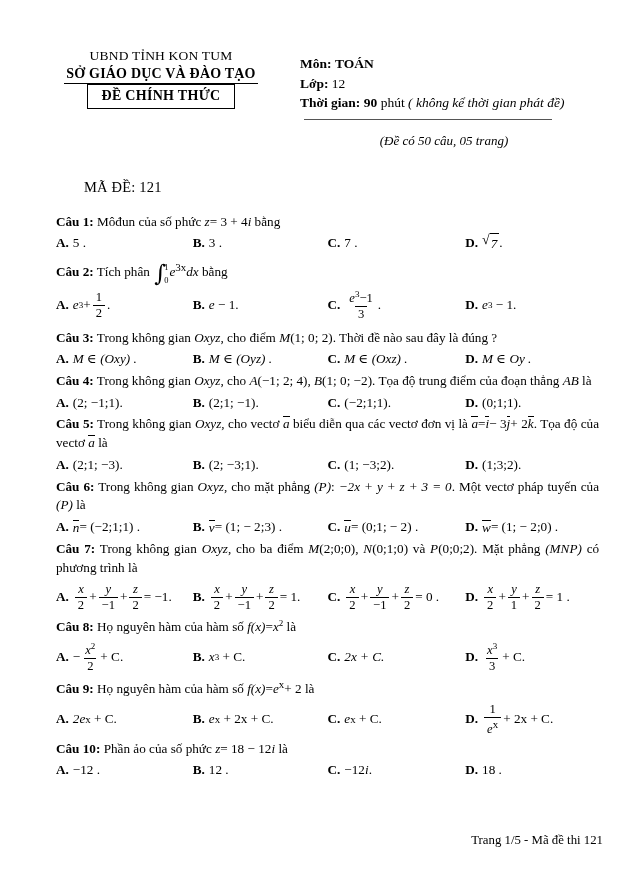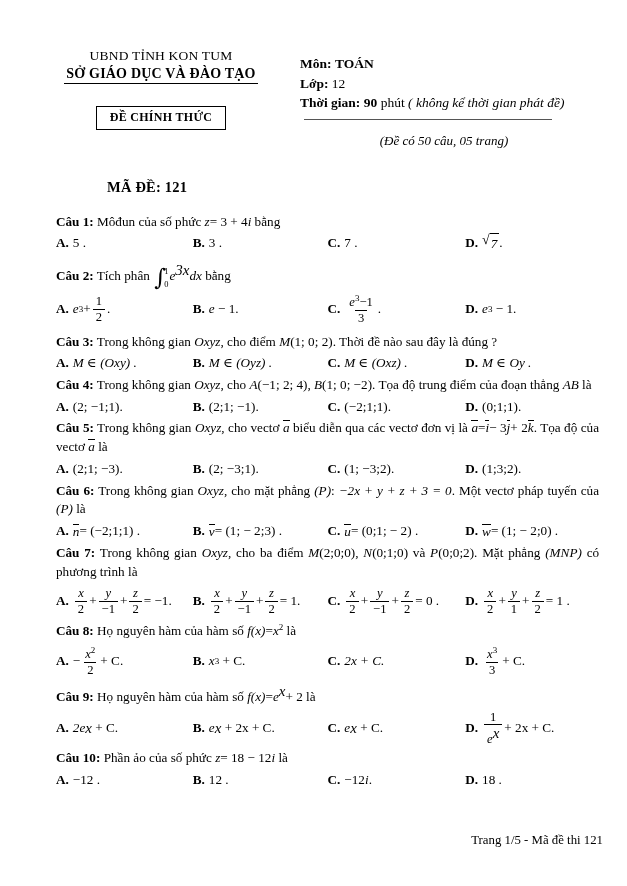--- a/index.html
+++ b/index.html
@@ -21,33 +21,33 @@
   .hdr-right { flex: 1; padding-top: 2px; }
 
   .org-line1 { font-size: 13.5px; letter-spacing: .2px; }
   .org-line2 {
     font-size: 14px; font-weight: bold; letter-spacing: .2px;
     display: inline-block; border-bottom: 1px solid #000; padding: 0 2px 1px 2px;
     margin-top: 1px;
   }
   .official-box {
     display: inline-block; border: 1.4px solid #000;
-    padding: 3px 13px 4px 13px; font-size: 12px; font-weight: bold;
-    margin-top: 22px; letter-spacing: .3px;
+    padding: 3px 13px 4px 13px; font-size: 14px; font-weight: bold;
+    letter-spacing: .3px;
   }
 
   .exam-title { text-align: center; font-size: 14px; font-weight: bold; line-height: 1.32; letter-spacing: .2px; }
   .meta { font-size: 13.5px; line-height: 1.45; margin-top: 6px; }
   .meta b { font-weight: bold; }
   .meta .ital { font-style: italic; }
   .meta-rule { border-bottom: 1.6px solid #555; width: 248px; margin: 6px 0 0 4px; }
   .note { text-align: center; font-style: italic; font-size: 13px; margin-top: 13px; padding-right: 14px; }
 
   
-  .ma-de { font-size: 14.5px; font-weight: bold; margin: 30px 0 0 107px; letter-spacing: .2px; }
+  .ma-de { font-size: 14.5px; font-weight: normal; margin: 30px 0 0 84px; letter-spacing: .2px; }
 
   
   .questions { margin: 17px 0 0 0; padding: 0 22px 0 56px; }
   .q { margin-bottom: 1px; }
   .q-stem { font-size: 13.2px; line-height: 1.42; text-align: justify; padding-right: 6px; }
   .q-stem b { font-weight: bold; }
   .opts { display: flex; font-size: 13.2px; line-height: 1.42; margin-top: 2px; }
   .opt { display: flex; align-items: center; }
   .opt-a { width: 137px; }
   .opt-b { width: 135px; }
@@ -57,21 +57,21 @@
   .tall { align-items: center; min-height: 34px; }
   .sp6 { margin-top: 6px; }
   .sp3 { margin-top: 3px; }
 
   
   .mi { font-style: italic; }
   .frac { display: inline-flex; flex-direction: column; align-items: center;
           vertical-align: middle; margin: 0 2px; line-height: 1; }
   .frac .num { padding: 0 3px 1px 3px; font-size: 12.6px; }
   .frac .den { border-top: 1px solid #000; padding: 1px 3px 0 3px; font-size: 12.6px; }
-  .sup { font-size: 15px; vertical-align: super; font-style: italic; }
+  .sup { font-size: 11px; vertical-align: super; }
   .supn { font-size: 9px; vertical-align: super; }
   .ovl { border-top: 1px solid #000; padding-top: 0px; display: inline-block;
          line-height: 1.05; font-style: italic; }
   .sqrt { display: inline-flex; align-items: flex-start; }
   .sqrt .rad { font-size: 14px; line-height: 1; }
   .sqrt .rand { border-top: 1px solid #000; padding: 1px 2px 0 1px; font-style: italic; }
   .intg { display: inline-flex; align-items: center; margin: 0 1px; vertical-align: middle; }
   .intg .sym { font-size: 23px; line-height: .8; font-family: "DejaVu Serif", serif; }
   .intg .lims { display: inline-flex; flex-direction: column; justify-content: space-between;
                 height: 24px; font-size: 8.4px; margin-left: -2px; }

